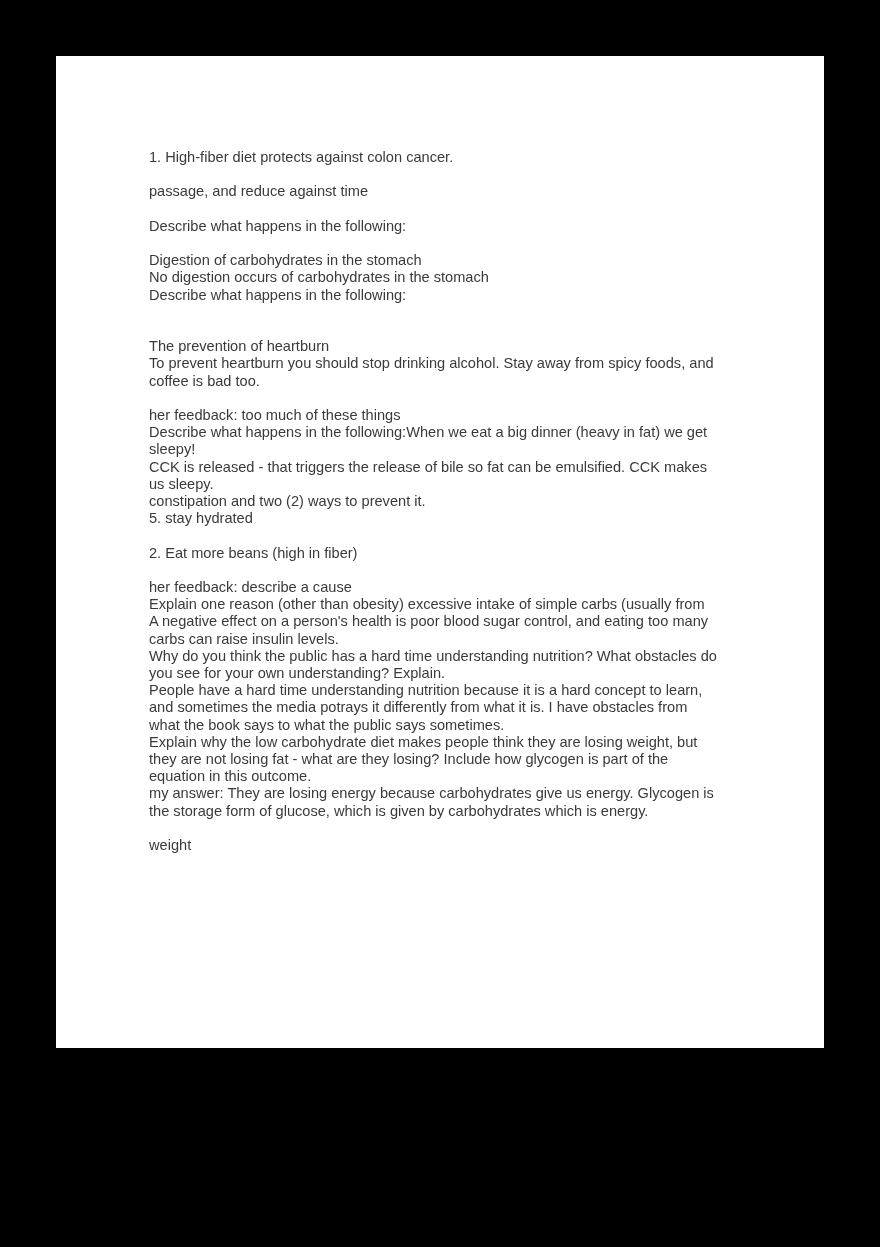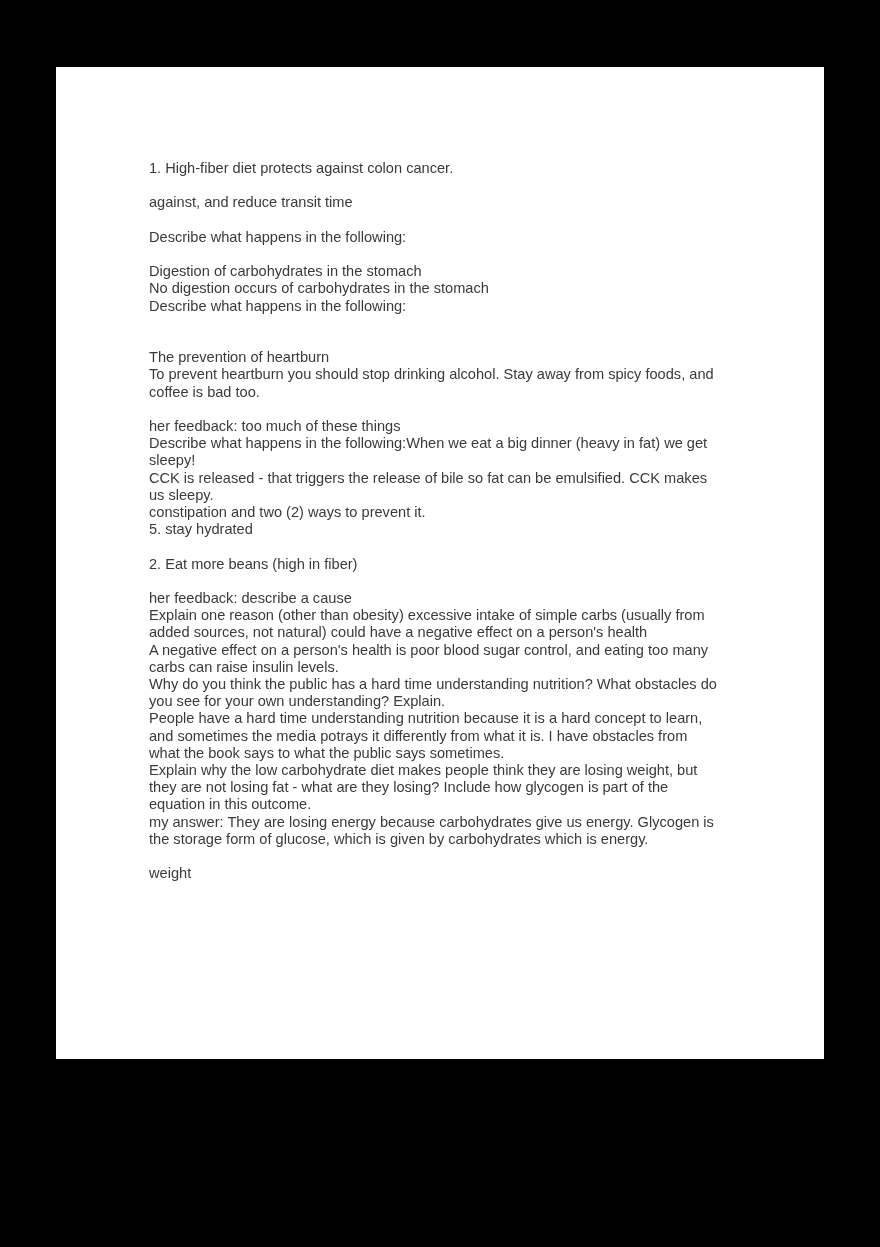--- a/index.html
+++ b/index.html
@@ -1,29 +1,29 @@
 <!DOCTYPE html>
 <html><head>
 <meta charset="utf-8">
 <style>
   html, body { margin:0; padding:0; background:#000; }
   body { width:880px; height:1247px; position:relative; overflow:hidden; }
-  .page { position:absolute; left:56px; top:56px; width:768px; height:992px; background:#fff;margin-top:11px; }
+  .page { position:absolute; left:56px; top:56px; width:768px; height:992px; background:#fff; }
   .content { position:absolute; left:93px; top:93px; width:600px;
     font-family:"Liberation Sans", sans-serif; font-size:14.6px; line-height:17.2px; color:#3a3a3a; }
   .line { white-space:pre; min-height:17.2px; }
 </style>
 </head>
 <body>
 
 <div class="page">
   <div class="content" id="content">
       <div class="line">1. High-fiber diet protects against colon cancer.</div>
       <div class="line"></div>
-      <div class="line">against, and reduce transit time</div>
+      <div class="line">passage, and reduce against time</div>
       <div class="line"></div>
       <div class="line">Describe what happens in the following:</div>
       <div class="line"></div>
       <div class="line">Digestion of carbohydrates in the stomach</div>
       <div class="line">No digestion occurs of carbohydrates in the stomach</div>
       <div class="line">Describe what happens in the following:</div>
       <div class="line"></div>
       <div class="line"></div>
       <div class="line">The prevention of heartburn</div>
       <div class="line">To prevent heartburn you should stop drinking alcohol. Stay away from spicy foods, and</div>
@@ -34,21 +34,20 @@
       <div class="line">sleepy!</div>
       <div class="line">CCK is released - that triggers the release of bile so fat can be emulsified. CCK makes</div>
       <div class="line">us sleepy.</div>
       <div class="line">constipation and two (2) ways to prevent it.</div>
       <div class="line">5. stay hydrated</div>
       <div class="line"></div>
       <div class="line">2. Eat more beans (high in fiber)</div>
       <div class="line"></div>
       <div class="line">her feedback: describe a cause</div>
       <div class="line">Explain one reason (other than obesity) excessive intake of simple carbs (usually from</div>
-      <div class="line">added sources, not natural) could have a negative effect on a person's health</div>
       <div class="line">A negative effect on a person's health is poor blood sugar control, and eating too many</div>
       <div class="line">carbs can raise insulin levels.</div>
       <div class="line">Why do you think the public has a hard time understanding nutrition? What obstacles do</div>
       <div class="line">you see for your own understanding? Explain.</div>
       <div class="line">People have a hard time understanding nutrition because it is a hard concept to learn,</div>
       <div class="line">and sometimes the media potrays it differently from what it is. I have obstacles from</div>
       <div class="line">what the book says to what the public says sometimes.</div>
       <div class="line">Explain why the low carbohydrate diet makes people think they are losing weight, but</div>
       <div class="line">they are not losing fat - what are they losing? Include how glycogen is part of the</div>
       <div class="line">equation in this outcome.</div>

